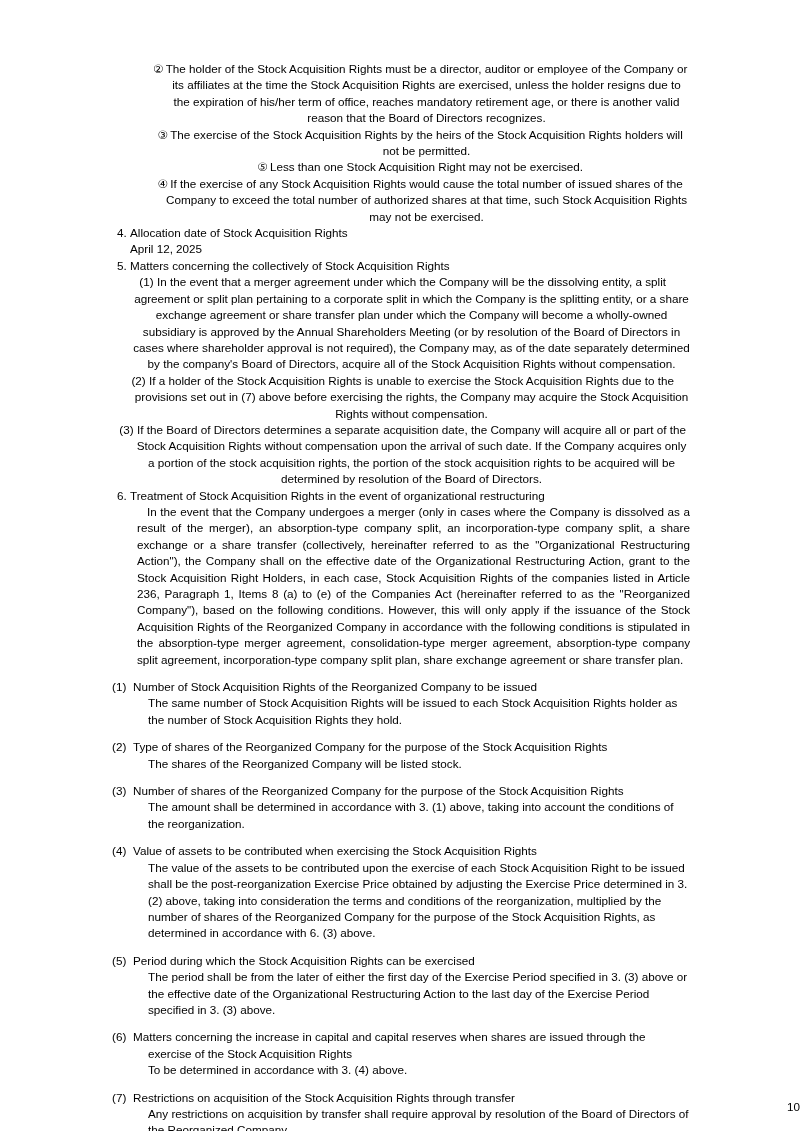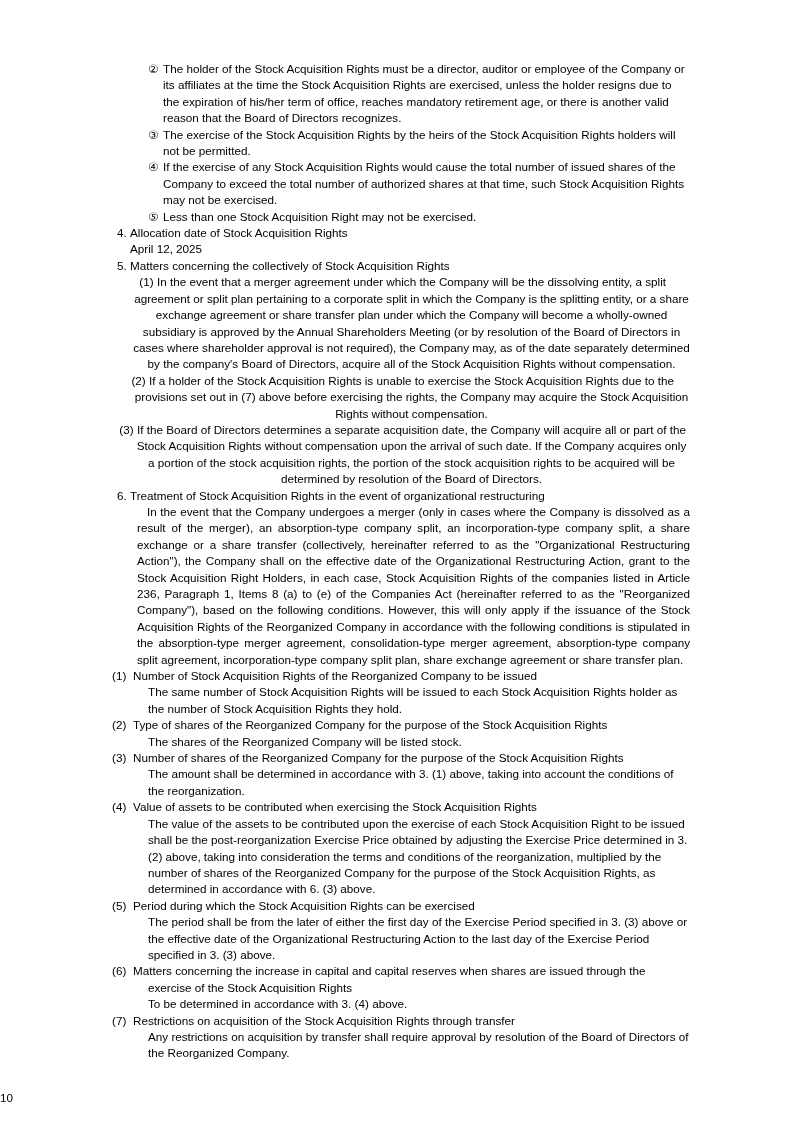--- a/index.html
+++ b/index.html
@@ -15,55 +15,55 @@
     overflow: hidden;
   }
   .page {
     position: absolute;
     inset: 0;
     padding: 61px 110px 0 112px;
   }
   .block { margin: 0; }
   .marker { display: inline-block; text-indent: 0; }
 
-  .circled { padding-left: 51px; text-indent: -15px; }
+  .circled { padding-left: 51px; text-indent: -15px; text-align: center; }
   .circled .marker { width: 15px; }
 
   .num { padding-left: 18px; text-indent: -13px; }
   .num .marker { width: 13px; }
 
   .date { padding-left: 18px; }
 
   .paren5 { padding-left: 21px; text-indent: -21px; text-align: center; }
   .paren5 .marker { width: 21px; }
 
-  .paren6 { padding-left: 36px; text-indent: -36px; }
+  .paren6 { padding-left: 36px; text-indent: -36px; margin-top: 11px; }
   .paren6 .marker { width: 21px; }
 
   .sub6 { padding-left: 36px; }
 
   .para6 { padding-left: 25px; text-align: justify; text-indent: 10px; }
 
   .footer {
     position: absolute;
-    bottom: 25px;
+    bottom: 16px;
     left: 0;
     width: 100%;
-    text-align: left;
+    text-align: right;
   }
 </style>
 </head>
 <body>
 
 <div class="page">
   <div>
       <div class="block circled"><span class="marker">②</span><span>The holder of the Stock Acquisition Rights must be a director, auditor or employee of the Company or its affiliates at the time the Stock Acquisition Rights are exercised, unless the holder resigns due to the expiration of his/her term of office, reaches mandatory retirement age, or there is another valid reason that the Board of Directors recognizes.</span></div>
       <div class="block circled"><span class="marker">③</span><span>The exercise of the Stock Acquisition Rights by the heirs of the Stock Acquisition Rights holders will not be permitted.</span></div>
+      <div class="block circled"><span class="marker">⑤</span><span>Less than one Stock Acquisition Right may not be exercised.</span></div>
       <div class="block circled"><span class="marker">④</span><span>If the exercise of any Stock Acquisition Rights would cause the total number of issued shares of the Company to exceed the total number of authorized shares at that time, such Stock Acquisition Rights may not be exercised.</span></div>
-      <div class="block circled"><span class="marker">⑤</span><span>Less than one Stock Acquisition Right may not be exercised.</span></div>
       <div class="block num"><span class="marker">4.</span><span>Allocation date of Stock Acquisition Rights</span></div>
       <div class="block date"><span>April 12, 2025</span></div>
       <div class="block num"><span class="marker">5.</span><span>Matters concerning the collectively of Stock Acquisition Rights</span></div>
       <div class="block paren5"><span class="marker">(1)</span><span>In the event that a merger agreement under which the Company will be the dissolving entity, a split agreement or split plan pertaining to a corporate split in which the Company is the splitting entity, or a share exchange agreement or share transfer plan under which the Company will become a wholly-owned subsidiary is approved by the Annual Shareholders Meeting (or by resolution of the Board of Directors in cases where shareholder approval is not required), the Company may, as of the date separately determined by the company's Board of Directors, acquire all of the Stock Acquisition Rights without compensation.</span></div>
       <div class="block paren5"><span class="marker">(2)</span><span>If a holder of the Stock Acquisition Rights is unable to exercise the Stock Acquisition Rights due to the provisions set out in (7) above before exercising the rights, the Company may acquire the Stock Acquisition Rights without compensation.</span></div>
       <div class="block paren5"><span class="marker">(3)</span><span>If the Board of Directors determines a separate acquisition date, the Company will acquire all or part of the Stock Acquisition Rights without compensation upon the arrival of such date. If the Company acquires only a portion of the stock acquisition rights, the portion of the stock acquisition rights to be acquired will be determined by resolution of the Board of Directors.</span></div>
       <div class="block num"><span class="marker">6.</span><span>Treatment of Stock Acquisition Rights in the event of organizational restructuring</span></div>
       <div class="block para6"><span>In the event that the Company undergoes a merger (only in cases where the Company is dissolved as a result of the merger), an absorption-type company split, an incorporation-type company split, a share exchange or a share transfer (collectively, hereinafter referred to as the "Organizational Restructuring Action"), the Company shall on the effective date of the Organizational Restructuring Action, grant to the Stock Acquisition Right Holders, in each case, Stock Acquisition Rights of the companies listed in Article 236, Paragraph 1, Items 8 (a) to (e) of the Companies Act (hereinafter referred to as the "Reorganized Company"), based on the following conditions. However, this will only apply if the issuance of the Stock Acquisition Rights of the Reorganized Company in accordance with the following conditions is stipulated in the absorption-type merger agreement, consolidation-type merger agreement, absorption-type company split agreement, incorporation-type company split plan, share exchange agreement or share transfer plan.</span></div>
       <div class="block paren6"><span class="marker">(1)</span><span>Number of Stock Acquisition Rights of the Reorganized Company to be issued</span></div>
       <div class="block sub6"><span>The same number of Stock Acquisition Rights will be issued to each Stock Acquisition Rights holder as the number of Stock Acquisition Rights they hold.</span></div>

